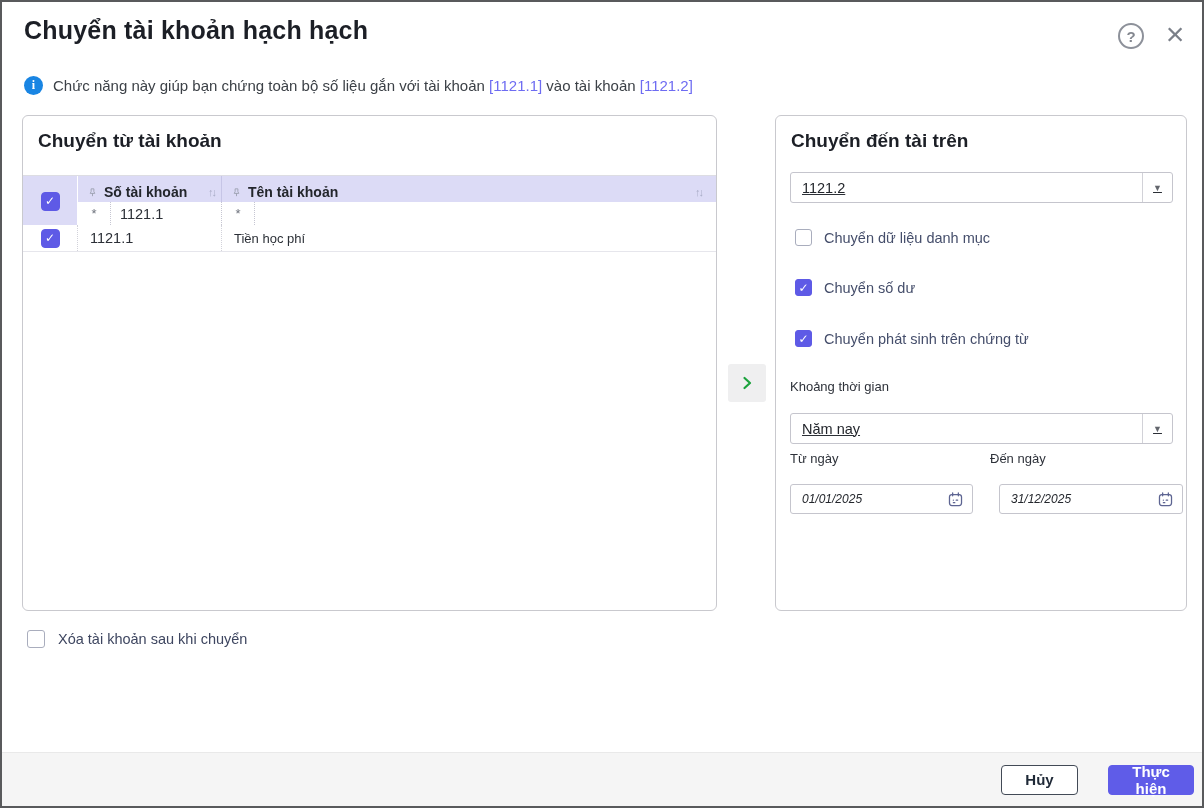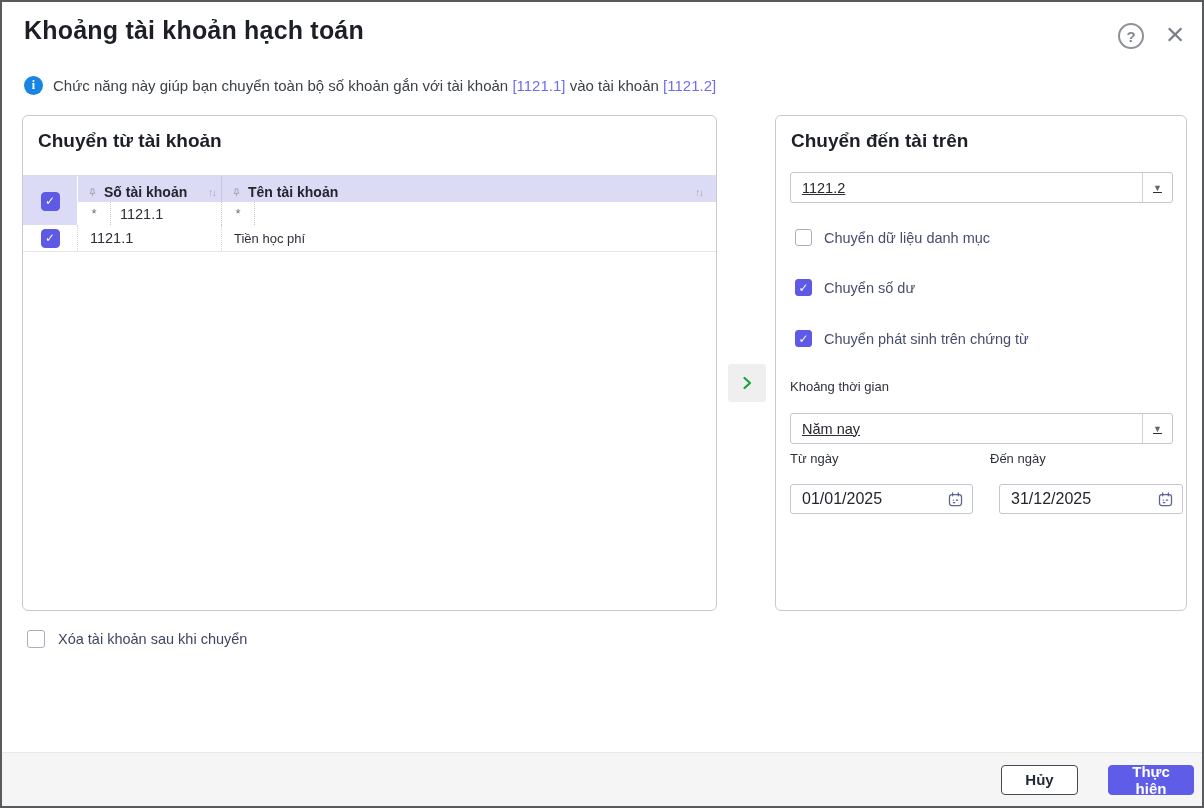--- a/index.html
+++ b/index.html
@@ -70,45 +70,45 @@
   .combo{position:absolute;left:14px;width:383px;height:31px;border:1px solid var(--border-input);border-radius:3px;background:#fff;
     display:flex;align-items:center;box-sizing:border-box;cursor:pointer;text-decoration:underline;}
   .combo-val{flex:1;padding-left:11px;font-size:14.5px;color:#23262c;}
   .combo-arrow{width:29px;align-self:stretch;border-left:1px solid #d2d2d8;display:flex;align-items:center;justify-content:center;
     font-size:9px;color:#63666d;}
   .opt-row{position:absolute;left:19px;display:flex;align-items:center;gap:12px;}
   .opt-label{font-size:14.5px;color:var(--text-slate);}
   .plain-label{position:absolute;font-size:13px;color:#2e323a;}
   .date-input{position:absolute;width:183px;height:30px;border:1px solid var(--border-input);border-radius:3px;box-sizing:border-box;
     display:flex;align-items:center;background:#fff;}
-  .date-input input{border:none;outline:none;flex:1;padding-left:11px;font-size:16px;color:#23262c;font-family:inherit;background:transparent;width:50px;}
+  .date-input input{border:none;outline:none;flex:1;padding-left:11px;font-size:12px;color:#23262c;font-family:inherit;background:transparent;width:50px;font-style:italic;}
   .cal-icon{width:17px;height:17px;color:#5d6492;margin-right:8px;flex:none;cursor:pointer;}
 
   
   .delete-row{position:absolute;left:25px;top:628px;display:flex;align-items:center;gap:13px;}
   .delete-row .opt-label{color:#3e4660;}
   .footer{position:absolute;left:0;right:0;top:750px;height:54px;background:#f5f5f5;border-top:1px solid #e9e9e9;
     display:flex;align-items:center;justify-content:flex-end;gap:30px;padding-right:8px;box-sizing:border-box;}
   .btn{height:30px;border-radius:4px;font-size:15px;font-weight:700;display:flex;align-items:center;justify-content:center;cursor:pointer;box-sizing:border-box;font-family:inherit;}
   .btn-cancel{background:#fff;border:1px solid #424a56;color:#1f2937;width:77px;}
   .btn-submit{background:#5f5ce8;border:1px solid #5f5ce8;color:#fff;width:86px;}
 </style>
 </head>
 <body>
 
 <div class="dialog">
 
-  <div class="title">Khoảng tài khoản hạch toán</div>
+  <div class="title">Chuyển tài khoản hạch hạch</div>
   <div class="help-btn">?</div>
   <div class="close-btn">×</div>
 
   <div class="info-row">
     <span class="info-icon">i</span>
     <span>
-      <span>Chức năng này giúp bạn chuyển toàn bộ số khoản gắn với tài khoản </span><span class="link">[1121.1]</span><span> vào tài khoản </span><span class="link">[1121.2]</span>
+      <span>Chức năng này giúp bạn chứng toàn bộ số liệu gắn với tài khoản </span><span class="link">[1121.1]</span><span> vào tài khoản </span><span class="link">[1121.2]</span>
     </span>
   </div>
 
   <div class="panel left-panel">
     <div class="panel-title">Chuyển từ tài khoản</div>
 
     <div class="thead">
       <div class="selcell">
         <div class="cb lg checked">
           <span class="tick">✓</span>

